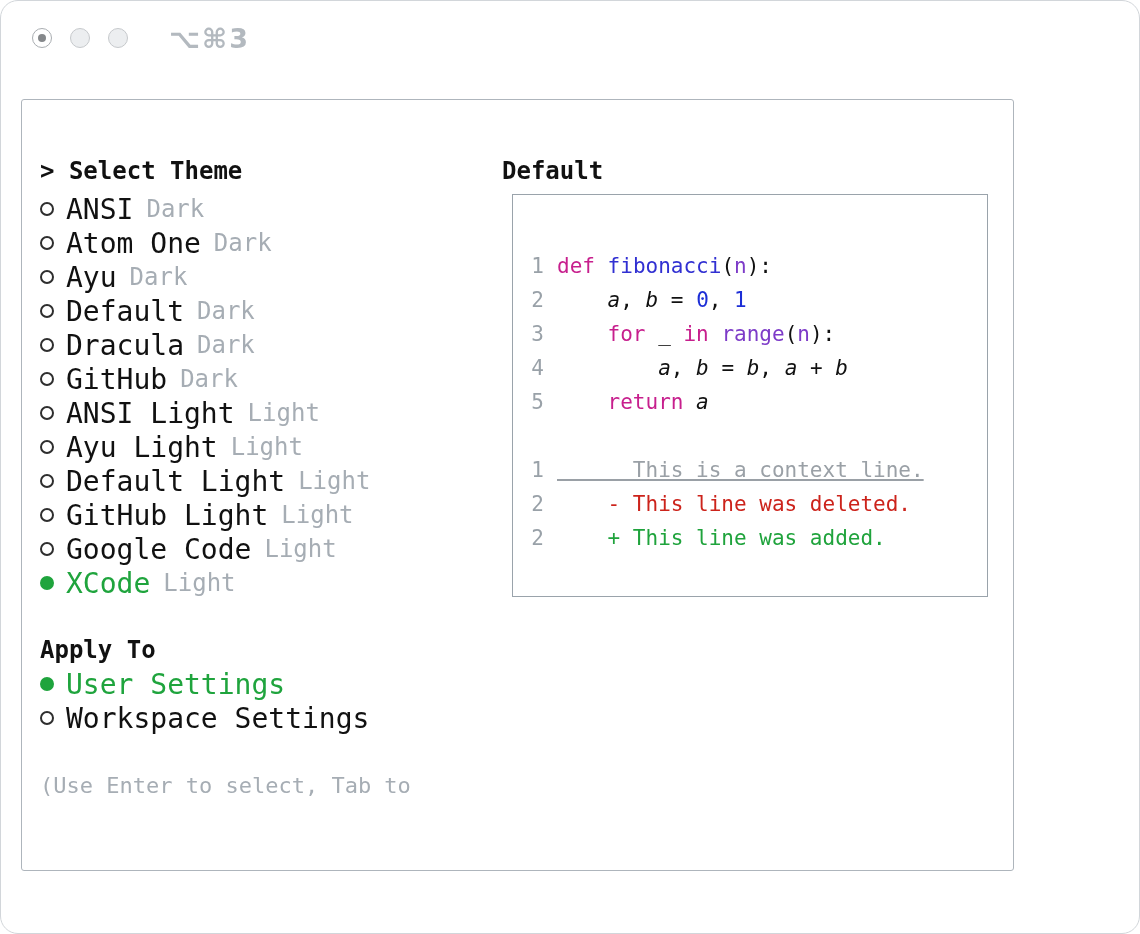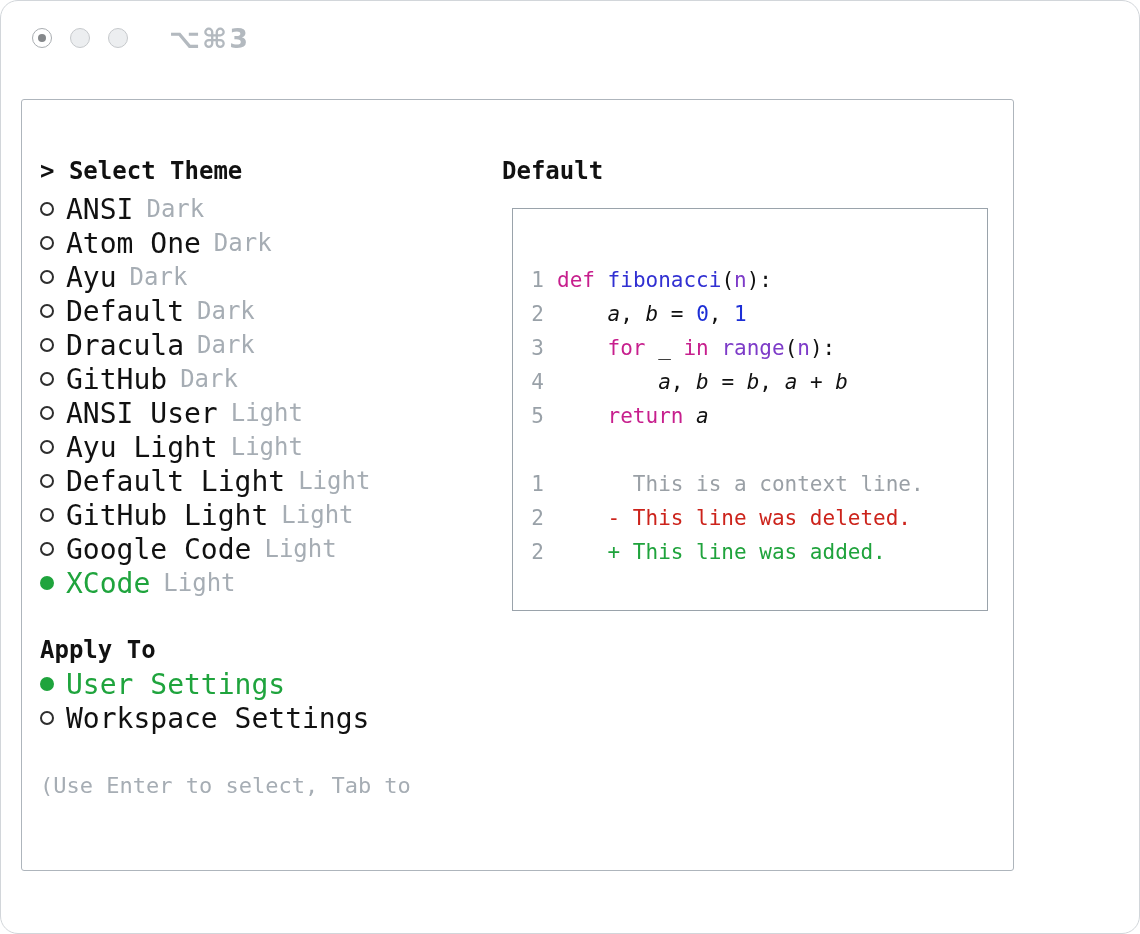--- a/index.html
+++ b/index.html
@@ -58,39 +58,39 @@
   .opt-name { font-size:28px; color:#111; white-space:pre; }
   .opt-name.green { color:var(--accent-green); }
   .opt-tag  { font-size:24px; color:var(--muted); margin-left:13px; white-space:pre; }
   .apply-title { margin-top:33px; }
   .hint {
     margin-top:34px; font-size:22px; line-height:34px; color:var(--muted);
   }
   
   .preview-title { position:absolute; left:480px; top:54px; }
   .preview-box {
-    position:absolute; left:490px; top:108px;
+    position:absolute; left:490px; top:94px;
     width:476px; height:403px;
     border:1px solid #9aa3ab;
     padding:54px 0 0 18px;
     overflow:hidden;
   }
   .code-line { white-space:pre; font-size:21px; line-height:34px; height:34px; }
   .ln {
     display:inline-block; width:13px; text-align:right;
     color:var(--line-number); margin-right:13px;
   }
   .tk-kw    { color:var(--keyword); }
   .tk-fn    { color:var(--function); }
   .tk-num   { color:var(--number); }
   .tk-call  { color:var(--call); }
   .tk-param { color:var(--param); }
   .tk-var   { font-style:italic; }
   .tk-plain { color:#111; }
-  .tk-ctx   { color:var(--context); }
+  .tk-ctx   { color:var(--context);text-decoration:underline; }
   .tk-del   { color:var(--deleted); }
   .tk-add   { color:var(--added); }
 </style>
 </head>
 <body>
 
 <div class="page">
 
   <div class="titlebar">
     <span class="tl-dot active" style="left:31px">
@@ -132,21 +132,21 @@
             <span class="opt-name">Dracula</span>
             <span class="opt-tag">Dark</span>
           </div>
           <div class="opt-row">
             <span class="marker"></span>
             <span class="opt-name">GitHub</span>
             <span class="opt-tag">Dark</span>
           </div>
           <div class="opt-row">
             <span class="marker"></span>
-            <span class="opt-name">ANSI User</span>
+            <span class="opt-name">ANSI Light</span>
             <span class="opt-tag">Light</span>
           </div>
           <div class="opt-row">
             <span class="marker"></span>
             <span class="opt-name">Ayu Light</span>
             <span class="opt-tag">Light</span>
           </div>
           <div class="opt-row">
             <span class="marker"></span>
             <span class="opt-name">Default Light</span>

